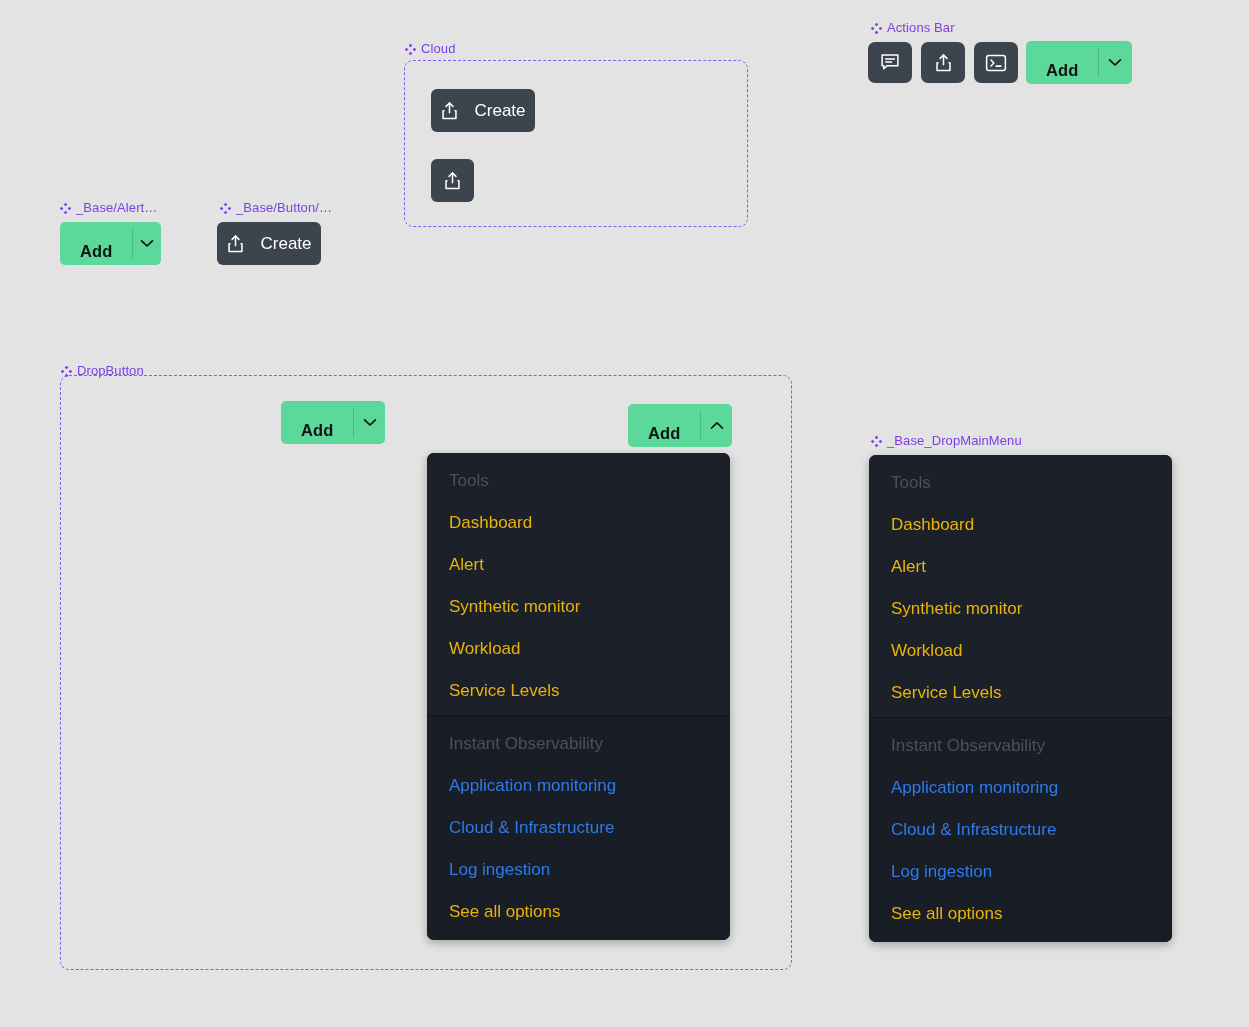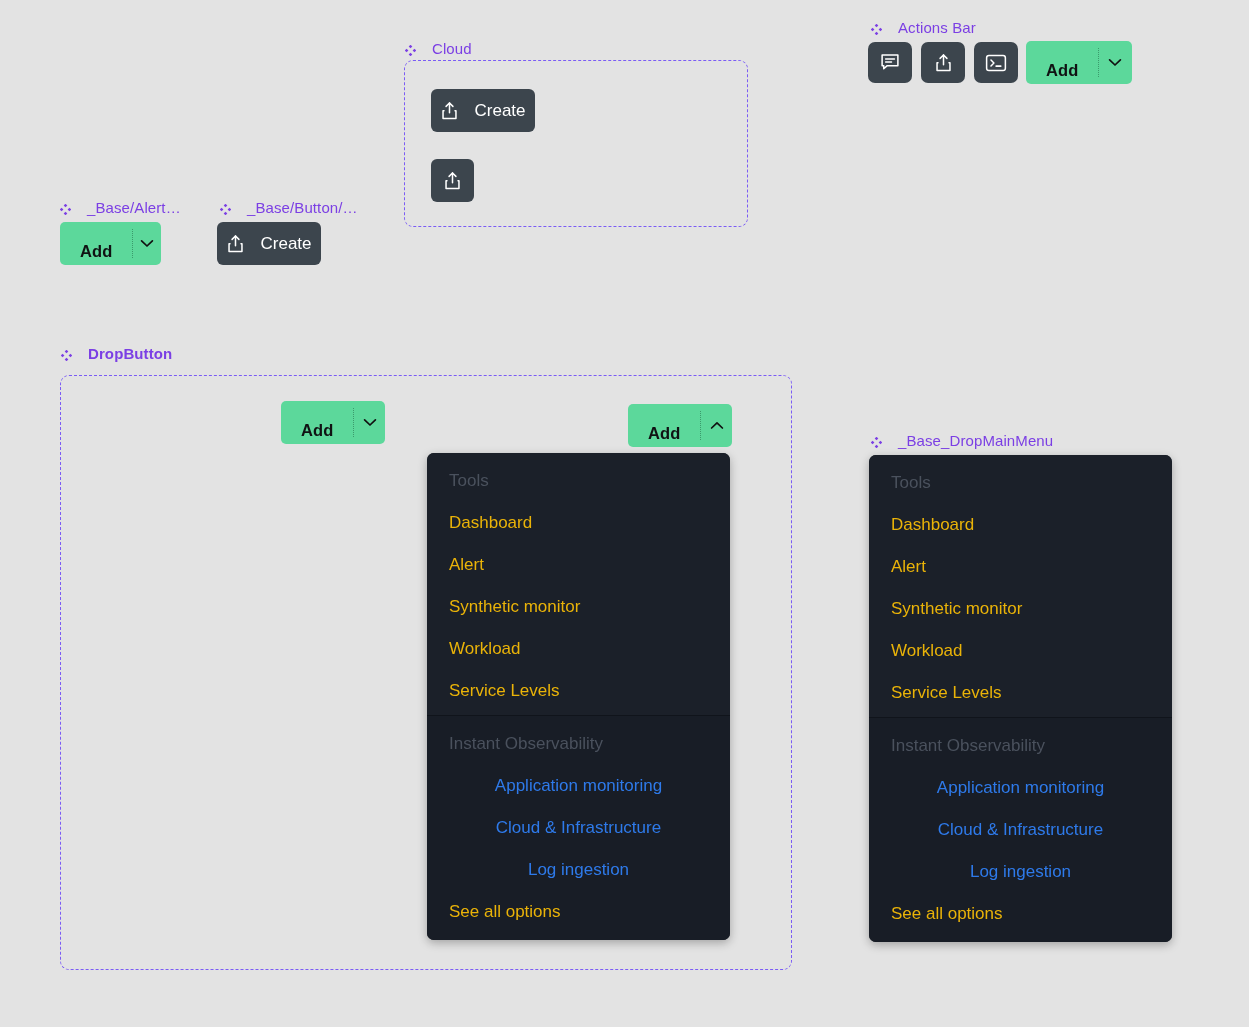--- a/index.html
+++ b/index.html
@@ -8,22 +8,22 @@
     width: 1249px; height: 1027px;
     background: #e3e3e3;
     font-family: "Liberation Sans", sans-serif;
     overflow: hidden;
   }
   #canvas { position: relative; width: 1249px; height: 1027px; }
 
   
   .comp-label {
     position: absolute;
-    display: flex; align-items: center; gap: 16px;
-    color: #7b3fe4; font-size: 15px; line-height: 14px;
+    display: flex; align-items: center; gap: 5px;
+    color: #7b3fe4; font-size: 13px; line-height: 14px;
     white-space: nowrap; letter-spacing: .1px;
   }
   .diamond-icon { width: 11px; height: 11px; flex: 0 0 11px; display: block; }
 
   
   .frame {
     position: absolute;
     border: 1.6px dashed #7b5cf5;
     border-radius: 9px;
     background: transparent;
@@ -88,21 +88,21 @@
   .menu .sect-bot { background: #181d26; padding: 6px 0 8px 0; }
   .menu .divider { height: 1px; background: #10141b; }
   .menu .hdr {
     color: #4a515d; font-size: 17px; line-height: 1;
     padding: 13px 22px 12px 22px;
   }
   .menu .item {
     color: #eab308; font-size: 17px; line-height: 1;
     padding: 13px 22px 12px 22px; white-space: nowrap;
   }
-  .menu .item.link { color: #2e7aea; text-align: center; }
+  .menu .item.link { color: #2e7aea; }
 </style>
 </head>
 <body>
 
 <div id="canvas">
 
   <div class="comp-label" style="left:405px; top:42px;">
     <span class="diamond-icon">
       <svg viewBox="0 0 12 12" width="11" height="11" aria-hidden="true">
         <g fill="#7b3fe4">
@@ -233,21 +233,21 @@
     <span>
       <svg width="19" height="20" viewBox="0 0 20 21" fill="none" aria-hidden="true">
         <path d="M10 2.2V12.4" stroke="#fff" stroke-width="1.6" stroke-linecap="round"></path>
         <path d="M6.4 5.6L10 2 13.6 5.6" stroke="#fff" stroke-width="1.6" stroke-linecap="round" stroke-linejoin="round"></path>
         <path d="M4.2 10.2H3.2v8.3h13.6v-8.3h-1" stroke="#fff" stroke-width="1.6" stroke-linecap="round" stroke-linejoin="round"></path>
       </svg>
     </span>
     <span class="lbl">Create</span>
   </div>
 
-  <div class="comp-label" style="left:61px; top:347px;font-weight:bold;">
+  <div class="comp-label" style="left:61px; top:364px;">
     <span class="diamond-icon">
       <svg viewBox="0 0 12 12" width="11" height="11" aria-hidden="true">
         <g fill="#7b3fe4">
           <rect x="4.6" y="0.3" width="2.8" height="2.8" transform="rotate(45 6 1.7)"></rect>
           <rect x="0.3" y="4.6" width="2.8" height="2.8" transform="rotate(45 1.7 6)"></rect>
           <rect x="8.9" y="4.6" width="2.8" height="2.8" transform="rotate(45 10.3 6)"></rect>
           <rect x="4.6" y="8.9" width="2.8" height="2.8" transform="rotate(45 6 10.3)"></rect>
         </g>
       </svg>
     </span>

